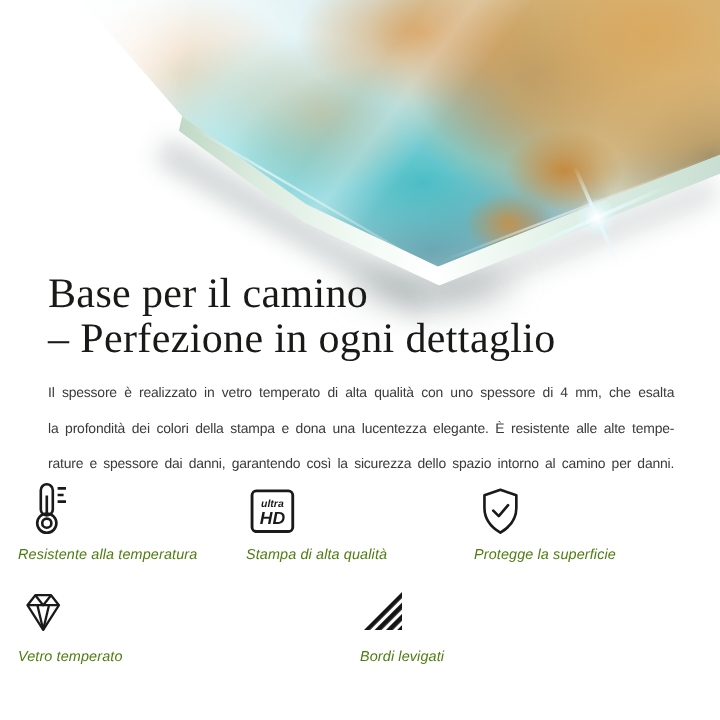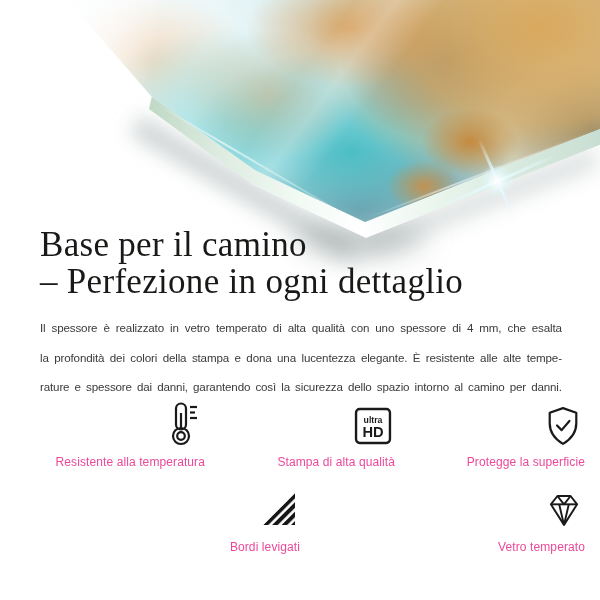--- a/index.html
+++ b/index.html
@@ -57,24 +57,24 @@
      font-weight:400;font-size:35px;line-height:37px;color:#191917;letter-spacing:0.3px;}
   h1 span{display:block;}
   .desc{position:absolute;left:40px;top:305px;width:522px;}
   .desc-line{display:flex;justify-content:space-between;height:29.3px;align-items:flex-end;
      font-size:11.6px;letter-spacing:-0.15px;color:#3a3a3a;white-space:nowrap;}
 
   
   .features{position:absolute;left:15px;top:396px;width:570px;}
   .feat-row{display:flex;}
   .feat-row.second{margin-top:18px;}
-  .cell{flex:1;display:flex;flex-direction:column;align-items:flex-end;}
+  .cell{flex:1;display:flex;flex-direction:column;align-items:flex-start;font-style:italic;}
   .icon-box{height:52px;display:flex;align-items:flex-end;justify-content:center;}
   .second .icon-box{height:46px;align-items:center;}
-  .feat-label{margin-top:7px;font-size:12px;color:#ec4899;letter-spacing:0.1px;}
+  .feat-label{margin-top:7px;font-size:12px;color:#4d7c0f;letter-spacing:0.1px;}
   svg{display:block;}
 </style>
 </head>
 <body>
 
 <div class="page">
 
   <section class="hero">
     <div class="shadow s1"></div>
     <div class="shadow s2"></div>
@@ -192,41 +192,41 @@
           </svg>
         </div>
         <div class="feat-label">Protegge la superficie</div>
       </div>
 
     </div>
     <div class="feat-row second">
 
       <div class="cell">
         <div class="icon-box">
+          <svg width="42" height="42" viewBox="0 0 48 48" fill="none" stroke="#1a1a1a" stroke-width="2.2" stroke-linejoin="round">
+            <path d="M9 17.5 L16.5 8 H31.5 L39 17.5 L24 41 Z"></path>
+            <line x1="9" y1="17.5" x2="39" y2="17.5"></line>
+            <path d="M16.5 8 L24 17.5 L31.5 8"></path>
+            <path d="M24 41 L18.5 17.5 M24 41 L29.5 17.5"></path>
+          </svg>
+        </div>
+        <div class="feat-label">Vetro temperato</div>
+      </div>
+
+      <div class="cell">
+        <div class="icon-box">
           <svg width="40" height="40" viewBox="0 0 48 48">
             <defs>
               <pattern id="hA" width="8" height="8" patternUnits="userSpaceOnUse" patternTransform="rotate(45)">
                 <rect width="8" height="8" fill="#ffffff"></rect>
                 <rect width="4.8" height="8" fill="#151515"></rect>
               </pattern>
             </defs>
             <path d="M4 42 L42 42 L42 4 Z" fill="url(#hA)" stroke="none"></path>
           </svg>
         </div>
         <div class="feat-label">Bordi levigati</div>
       </div>
 
-      <div class="cell">
-        <div class="icon-box">
-          <svg width="42" height="42" viewBox="0 0 48 48" fill="none" stroke="#1a1a1a" stroke-width="2.2" stroke-linejoin="round">
-            <path d="M9 17.5 L16.5 8 H31.5 L39 17.5 L24 41 Z"></path>
-            <line x1="9" y1="17.5" x2="39" y2="17.5"></line>
-            <path d="M16.5 8 L24 17.5 L31.5 8"></path>
-            <path d="M24 41 L18.5 17.5 M24 41 L29.5 17.5"></path>
-          </svg>
-        </div>
-        <div class="feat-label">Vetro temperato</div>
-      </div>
-
 
     </div>
   </div>
 </div>
 
 </body></html>

